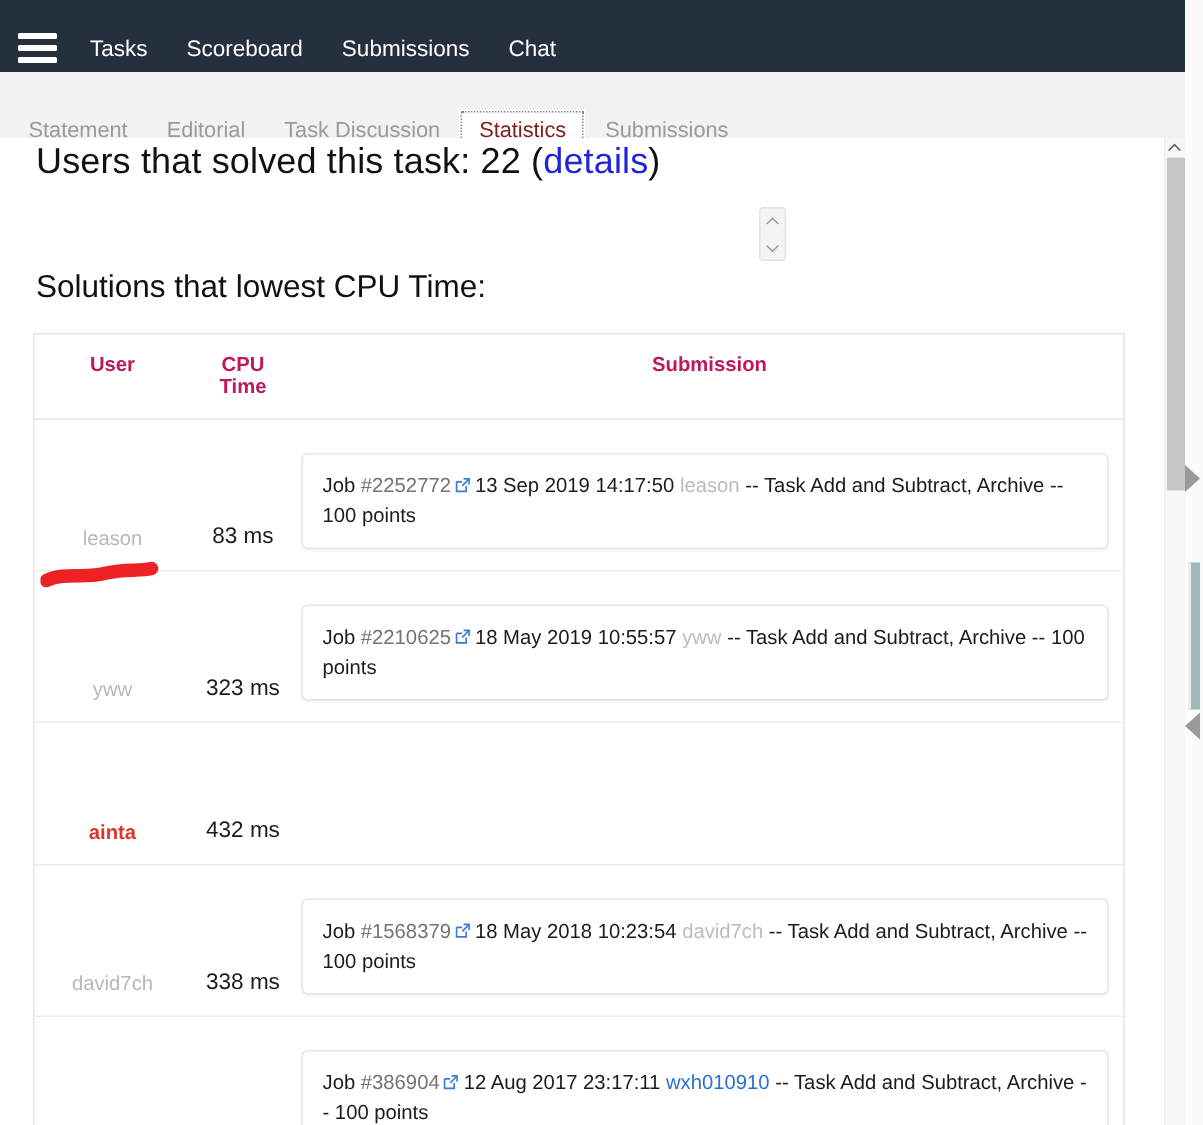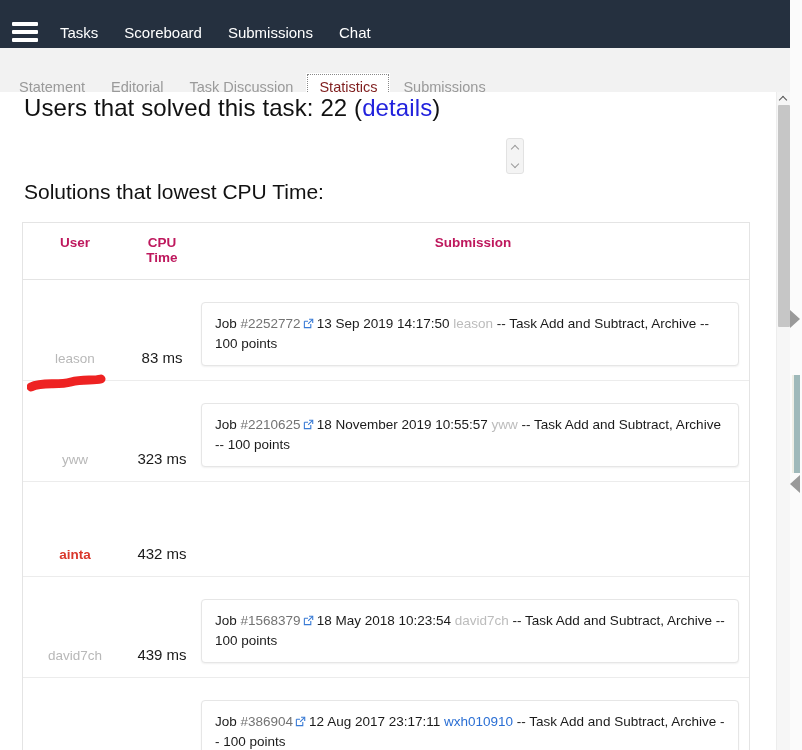--- a/index.html
+++ b/index.html
@@ -379,30 +379,30 @@
             </div>
           </div>
           <div class="row">
             <div class="cell-user"><a class="uname gray">yww</a></div>
             <div class="cell-cpu">323 ms</div>
             <div class="cell-sub">
               <div class="subbox"><span>Job</span> <a class="joblink">#2210625</a><span class="extlink"><svg viewBox="0 0 12 12" width="11" height="11">
                     <path d="M1.5 3.5 h4 M1.5 3.5 v7 h7 v-4" fill="none" stroke="#3a7bd5" stroke-width="1.2"></path>
                     <path d="M6.6 1.4 h4 v4" fill="none" stroke="#3a7bd5" stroke-width="1.2"></path>
                     <path d="M10.5 1.5 L5.6 6.4" fill="none" stroke="#3a7bd5" stroke-width="1.2"></path>
-                  </svg></span><span>18 November 2019 10:55:57</span> <a class="sub-user gray">yww</a> <span>-- Task Add and Subtract, Archive -- 100 points</span></div>
+                  </svg></span><span>18 May 2019 10:55:57</span> <a class="sub-user gray">yww</a> <span>-- Task Add and Subtract, Archive -- 100 points</span></div>
             </div>
           </div>
           <div class="row">
             <div class="cell-user"><a class="uname red">ainta</a></div>
             <div class="cell-cpu">432 ms</div>
           </div>
           <div class="row">
             <div class="cell-user"><a class="uname gray">david7ch</a></div>
-            <div class="cell-cpu">439 ms</div>
+            <div class="cell-cpu">338 ms</div>
             <div class="cell-sub">
               <div class="subbox"><span>Job</span> <a class="joblink">#1568379</a><span class="extlink"><svg viewBox="0 0 12 12" width="11" height="11">
                     <path d="M1.5 3.5 h4 M1.5 3.5 v7 h7 v-4" fill="none" stroke="#3a7bd5" stroke-width="1.2"></path>
                     <path d="M6.6 1.4 h4 v4" fill="none" stroke="#3a7bd5" stroke-width="1.2"></path>
                     <path d="M10.5 1.5 L5.6 6.4" fill="none" stroke="#3a7bd5" stroke-width="1.2"></path>
                   </svg></span><span>18 May 2018 10:23:54</span> <a class="sub-user gray">david7ch</a> <span>-- Task Add and Subtract, Archive -- 100 points</span></div>
             </div>
           </div>
           <div class="row">
             <div class="cell-user"><a class="uname blue">wxh010910</a></div>

